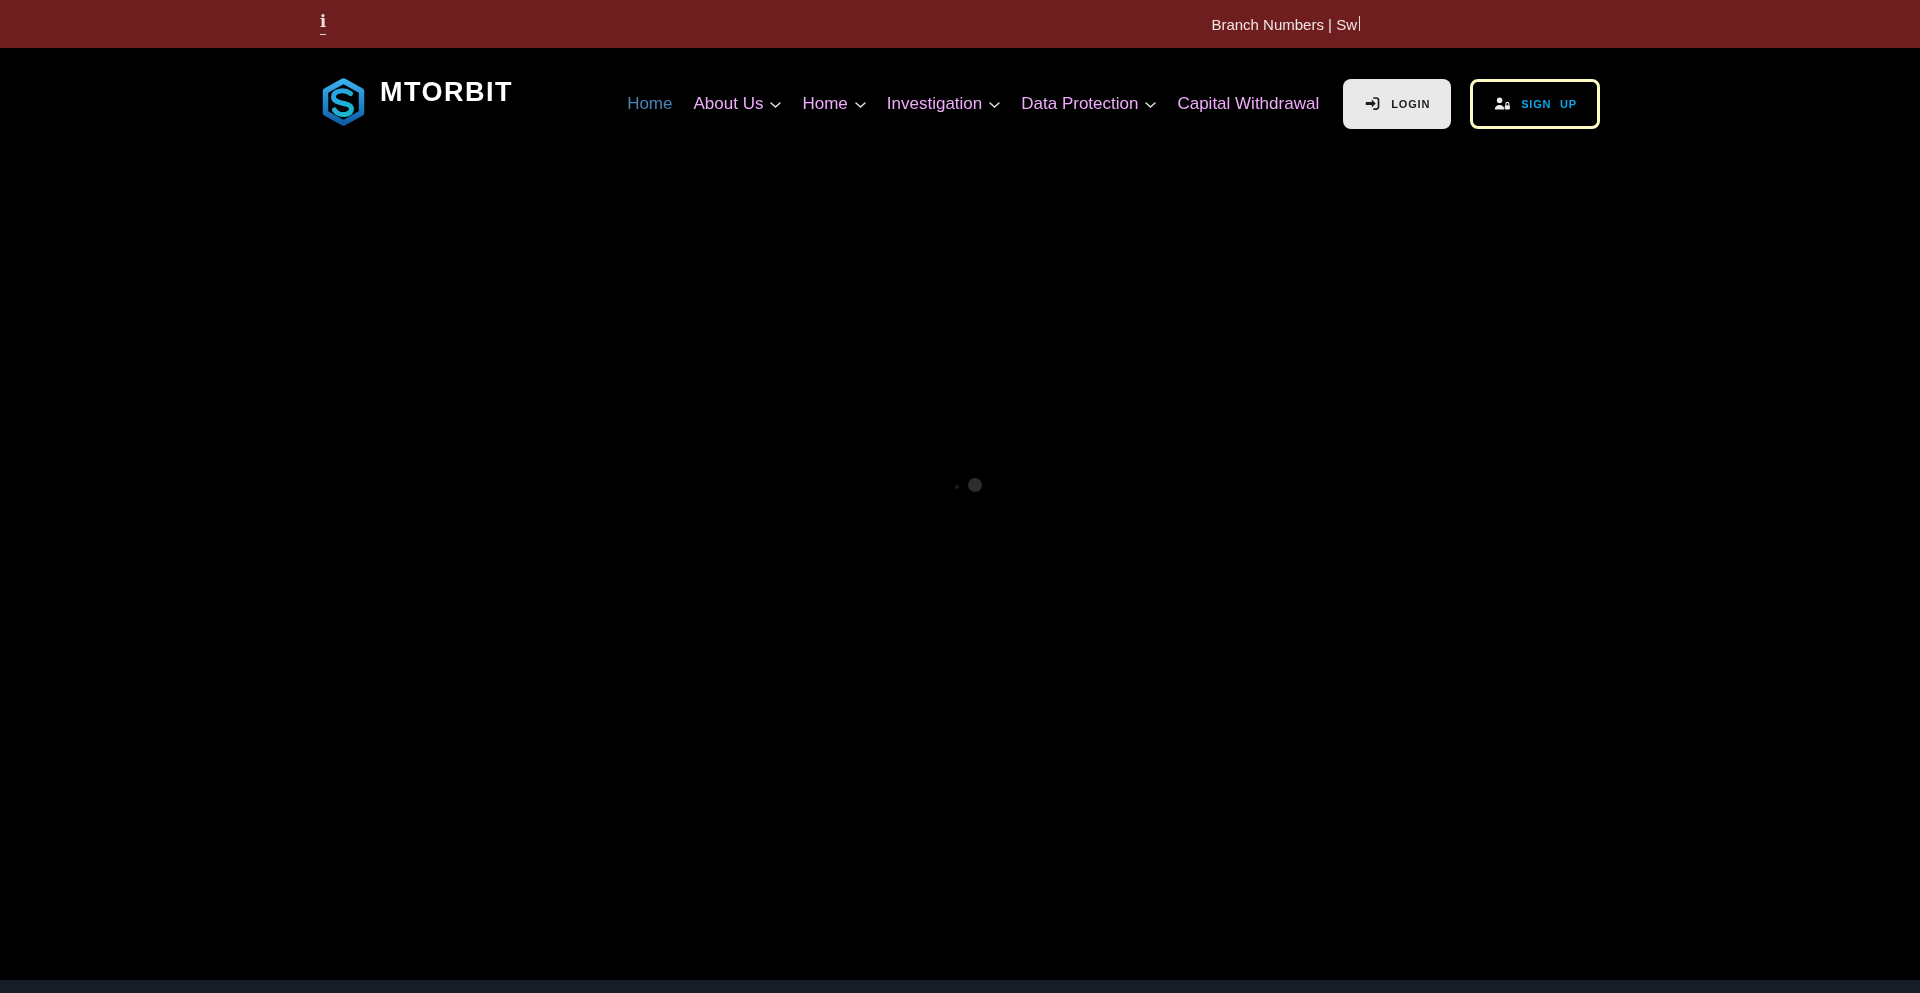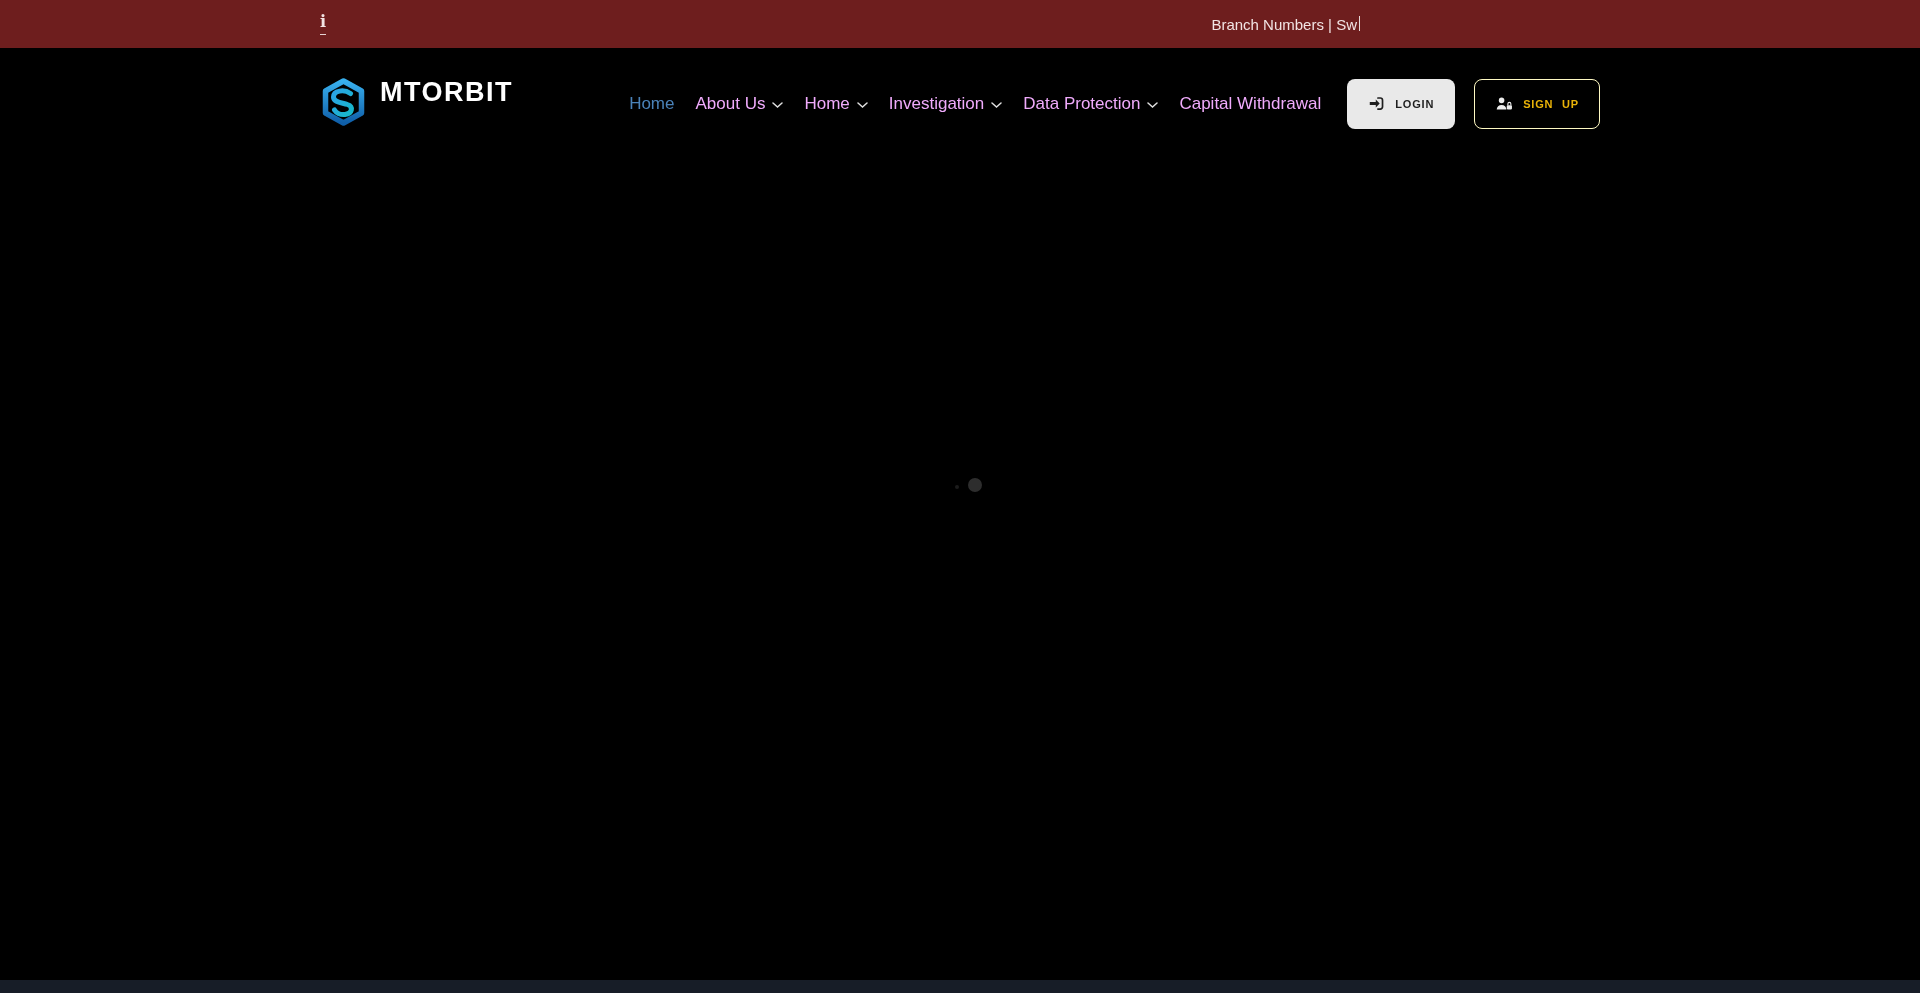--- a/index.html
+++ b/index.html
@@ -123,22 +123,22 @@
     font-family: "Liberation Sans", sans-serif;
   }
   .btn-login {
     background: #e9e9e9;
     color: #1e1e1e;
     border: none;
     padding: 0 21px;
   }
   .btn-signup {
     background: transparent;
-    color: #eab308;
-    border: 1px solid #fef9c3;
+    color: #0ea5e9;
+    border: 3px solid #fef9c3;
     padding: 0 20px;
     word-spacing: 5px;
   }
 
   
   .main {
     position: relative;
     height: 820px;
     background: #000;
   }

